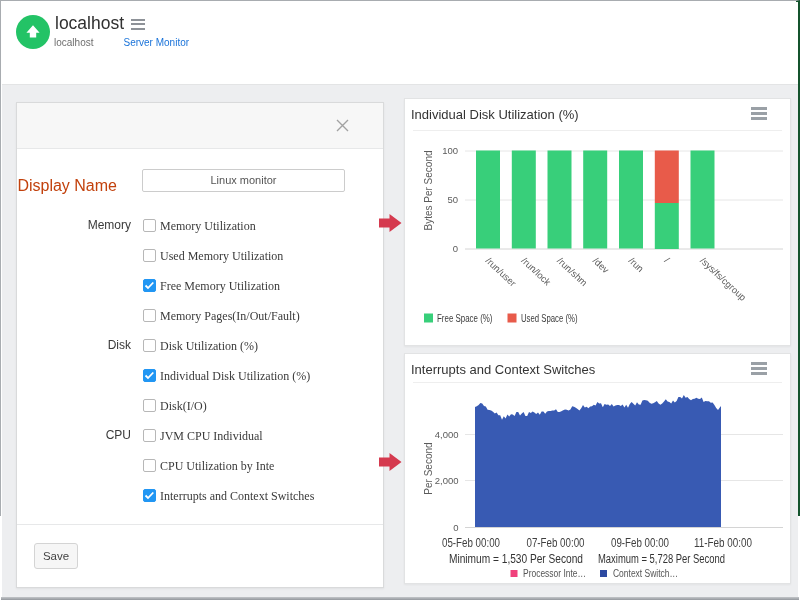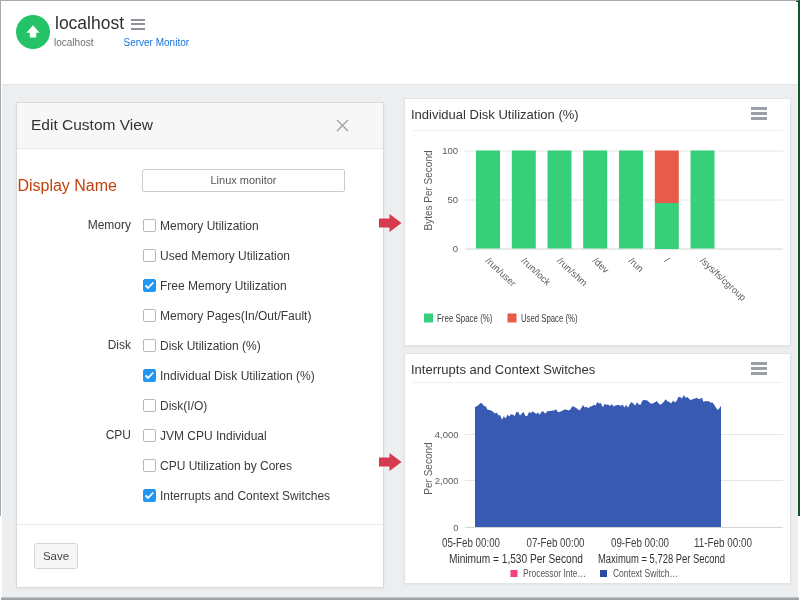--- a/index.html
+++ b/index.html
@@ -23,21 +23,21 @@
 #m-head { position:absolute; left:0; top:0; width:100%; height:46px; background:#f7f7f7; border-bottom:1px solid #e7e8e9; }
 #m-head .t { position:absolute; left:14px; top:13px; font-size:15.5px; color:#333; }
 #m-close { position:absolute; right:34px; top:15.5px; width:13px; height:13px; }
 .dn-label { position:absolute; right:266px; top:74px; font-size:16px; color:#c2410c; }
 #dn-input { position:absolute; left:125px; top:66px; width:203px; height:23px; border:1px solid #ccc; border-radius:2px; font-size:11px; color:#555; padding:4px 7px; background:#fff;text-align:center; }
 .grp { position:absolute; font-size:12px; color:#3a3a3a; right:252px; }
 .cbrow { position:absolute; left:126px; font-size:12px; color:#3a3a3a; height:16px; white-space:nowrap; }
 .cb { position:absolute; left:0; top:1px; width:13px; height:13px; border:1px solid #b7b7b7; border-radius:2px; background:#fff; }
 .cb.on { background:#2196f3; border-color:#2196f3; }
 .cb svg { position:absolute; left:0px; top:1px; }
-.cbrow .lbl { position:absolute; left:17px; top:1px; white-space:nowrap; }
+.cbrow .lbl { position:absolute; left:17px; top:1px; white-space:nowrap;font-family:Liberation Serif, serif; }
 #m-foot { position:absolute; left:0; bottom:0; width:100%; height:63px; border-top:1px solid #e7e8e9;margin-top:23px; }
 #save { position:absolute; left:17px; top:18px; width:44px; height:26px; background:#f6f6f6; border:1px solid #d4d4d4; border-radius:3px; font-size:11.5px; color:#444; text-align:center; line-height:24px; }
 .card { position:absolute; background:#fff; border:1px solid #e2e3e4; box-shadow:0 1px 2px rgba(0,0,0,0.05); }
 #card1 { left:402px; top:13px; width:387px; height:248px; }
 #card2 { left:402px; top:268px; width:387px; height:231px; }
 .c-title { position:absolute; left:6px; top:8px; font-size:13px; color:#333; }
 .c-sep1 { position:absolute; left:8px; right:8px; top:31px; border-top:1px solid #eee; }
 .c-sep2 { position:absolute; left:8px; right:8px; top:28px; border-top:1px solid #eee; }
 .cburger { position:absolute; right:23px; top:8px; width:16px; }
 .cburger div { height:3px; background:#9aa0a6; margin-bottom:2px; }
@@ -56,21 +56,20 @@
   <div id="burger1">
         <div></div>
         <div></div>
         <div></div>
       </div>
   <div id="subtitle">localhost<span class="sm">Server Monitor</span></div>
 </div>
 <div id="content">
   <div id="modal">
     <div id="m-head">
-      <div class="t">Edit Custom View</div>
       <svg id="m-close" viewBox="0 0 13 13">
             <path d="M1 1 L12 12 M12 1 L1 12" stroke="#a2a2a2" stroke-width="1.4"></path>
           </svg>
     </div>
     <div class="dn-label">Display Name</div>
     <div id="dn-input">Linux monitor</div>
     <div class="grp" style="top:115px;">Memory</div>
     <div class="cbrow" style="top:115px;">
           <span class="cb"></span>
           <span class="lbl">Memory Utilization</span>
@@ -108,21 +107,21 @@
           <span class="cb"></span>
           <span class="lbl">Disk(I/O)</span>
         </div>
     <div class="grp" style="top:325px;">CPU</div>
     <div class="cbrow" style="top:325px;">
           <span class="cb"></span>
           <span class="lbl">JVM CPU Individual</span>
         </div>
     <div class="cbrow" style="top:355px;">
           <span class="cb"></span>
-          <span class="lbl">CPU Utilization by Cores</span>
+          <span class="lbl">CPU Utilization by Inte</span>
         </div>
     <div class="cbrow" style="top:385px;">
           <span class="cb on">
             <svg width="11" height="9" viewBox="0 0 11 9">
               <path d="M1.5 4.5 L4 7 L9.3 1.5" stroke="#fff" stroke-width="1.8" fill="none"></path>
             </svg>
           </span>
           <span class="lbl">Interrupts and Context Switches</span>
         </div>
     <div id="m-foot">

